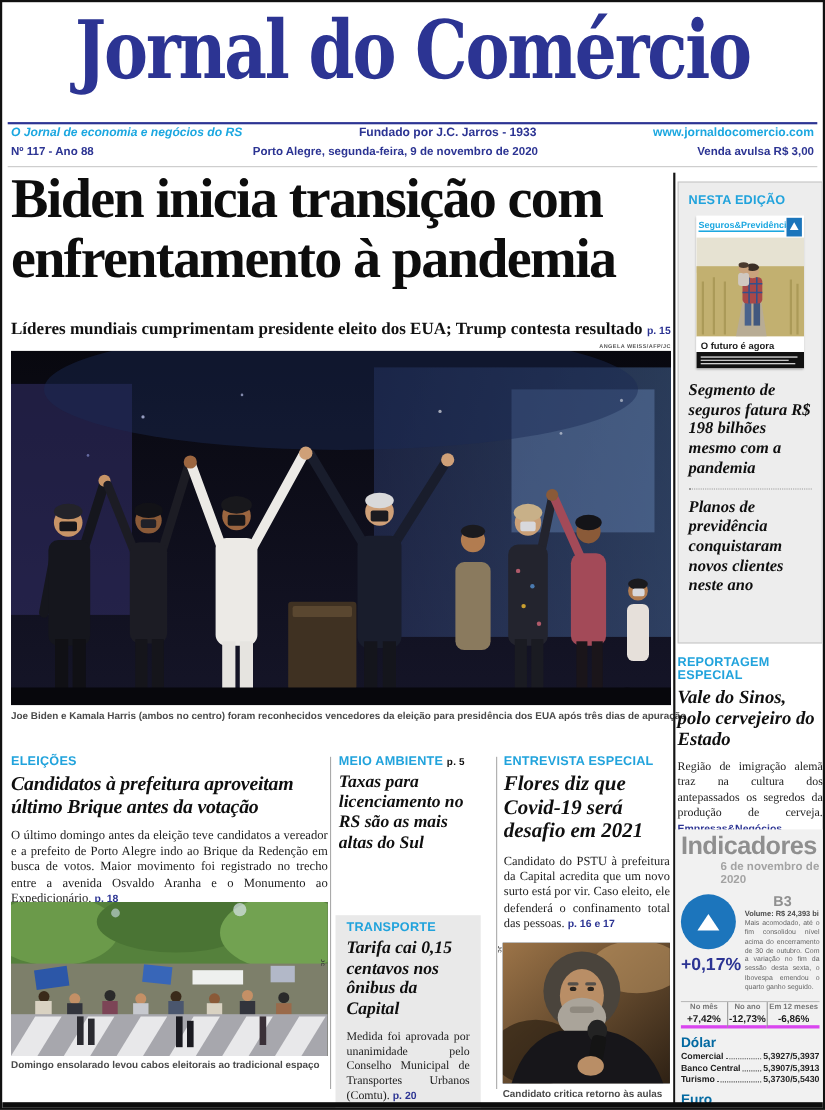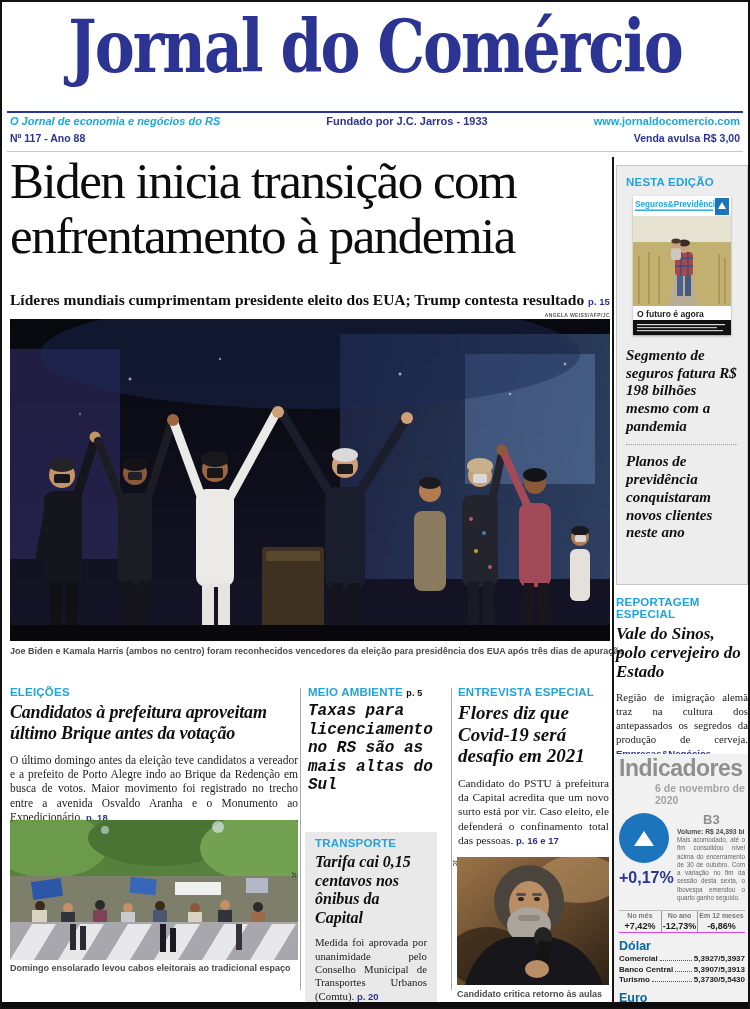--- a/index.html
+++ b/index.html
@@ -11,21 +11,21 @@
   #rule-navy{position:absolute;top:109px;left:5px;width:736px;height:2px;background:#2c3493;}
   .info-row{position:absolute;left:8px;width:730px;display:flex;justify-content:space-between;align-items:baseline;gap:28px;}
   #row1{top:113px;font-size:11px;font-weight:bold;}
   #row1 .tagline{color:#1ba7e0;font-style:italic;}
   #row1 .founded{color:#2c3493;}
   #row1 .website{color:#1ba7e0;}
   #row2{top:130px;font-size:10.5px;font-weight:bold;color:#2c3493;}
   #rule-gray{position:absolute;top:149px;left:5px;width:736px;height:1px;background:#c9c9c9;}
   
   #headline{position:absolute;top:152px;left:8px;width:604px;margin:0;
-    font-family:"Liberation Serif",serif;font-weight:normal;font-size:51px;line-height:1.07;
+    font-family:"Liberation Serif",serif;font-weight:bold;font-size:51px;line-height:1.07;
     letter-spacing:-1.5px;color:#0d0d0d;}
   #deck{position:absolute;top:289px;left:8px;width:604px;font-family:"Liberation Serif",serif;
     font-weight:bold;font-size:15.5px;color:#111;}
   .pageref{font-size:9.5px;font-weight:bold;color:#2c3493;font-family:"Liberation Sans",sans-serif;}
   #main-credit{position:absolute;top:310px;left:8px;width:600px;text-align:right;
     font-size:5px;font-weight:bold;color:#555;letter-spacing:.4px;}
   .photo{position:absolute;overflow:hidden;background:#222;}
   #main-photo{top:317px;left:8px;width:600px;height:322px;}
   .photo svg{display:block;width:100%;height:100%;}
   .caption{position:absolute;font-size:9px;font-weight:bold;color:#4a4a4a;white-space:nowrap;}
@@ -39,21 +39,21 @@
   #col-eleicoes .ihead{font-size:18px;line-height:1.16;letter-spacing:-.2px;}
   #col-eleicoes .body{font-size:11.5px;line-height:1.24;}
   #brique-photo{top:818px;left:8px;width:288px;height:140px;}
   #brique-caption{top:961px;left:8px;width:288px;}
   .vcredit{position:absolute;font-size:4.5px;font-weight:bold;color:#333;writing-mode:vertical-rl;letter-spacing:.5px;}
   #brique-credit{left:289px;top:870px;}
   .vdiv{position:absolute;width:1px;background:#aaa;}
   #vdiv1{left:298px;top:686px;height:302px;}
   #vdiv2{left:449px;top:686px;height:302px;}
   #col-meio{position:absolute;top:684px;left:306px;width:134px;}
-  #col-meio .ihead{font-size:16px;line-height:1.16;font-family:Liberation Mono, monospace;}
+  #col-meio .ihead{font-size:16px;line-height:1.16;}
   #transporte-box{position:absolute;top:810px;left:303px;width:132px;height:182px;
     background:#e9e9e9;box-sizing:border-box;padding:5px 10px;margin-top:20px;}
   #transporte-box .ihead{font-size:16px;line-height:1.16;}
   #transporte-box .body{font-size:10.8px;line-height:1.24;}
   #col-entrevista{position:absolute;top:684px;left:456px;width:151px;}
   #col-entrevista .ihead{font-size:19px;line-height:1.14;}
   #col-entrevista .body{font-size:11.3px;line-height:1.26;}
   #flores-photo{top:855px;left:455px;width:152px;height:128px;}
   #flores-credit{left:450px;top:858px;}
   #flores-caption{top:987px;left:455px;width:152px;}
@@ -81,40 +81,41 @@
   .b3-change{font-size:16px;font-weight:bold;color:#2c3493;margin-top:6px;}
   .b3-right{flex:1;padding-left:2px;}
   .b3-name{font-size:13px;font-weight:bold;color:#8f8f8f;line-height:1;margin-left:26px;}
   .b3-volume{font-size:6.8px;font-weight:bold;color:#4a4a4a;margin-top:2px;}
   .b3-text{font-size:6.3px;line-height:1.32;color:#666;text-align:justify;margin-top:1px;}
   .ind-table{margin-top:8px;border-top:1px solid #bbb;}
   .ind-tr{display:flex;}
   .ind-th,.ind-td{text-align:center;box-sizing:border-box;padding:1px 0;}
   .c1{width:42px;} .c2{width:36px;border-left:1px solid #999;} .c3{flex:1;border-left:1px solid #999;}
   .ind-th{font-size:7px;font-weight:bold;color:#777;}
-  .ind-td{font-size:9px;font-weight:bold;color:#1a1a1a;border-bottom:1px solid #d946ef;}
+  .ind-td{font-size:9px;font-weight:bold;color:#1a1a1a;border-bottom:3px solid #d946ef;}
   .fx-title{font-size:12.5px;font-weight:bold;color:#0369a1;margin-top:7px;line-height:1.1;}
   .fx-row{display:flex;align-items:baseline;font-size:8px;font-weight:bold;color:#222;line-height:1.3;}
   .fx-leader{flex:1;border-bottom:1px dotted #555;margin:0 2px 2px 2px;}
   #bottom-bar{position:absolute;left:0;top:1000px;width:750px;height:9px;background:#0d0d0d;}
 </style>
 </head>
 <body>
 
 <div class="page">
 
   <h1 id="mast-title">Jornal do Comércio</h1>
   <div id="rule-navy"></div>
   <div class="info-row" id="row1">
     <span class="tagline">O Jornal de economia e negócios do RS</span>
     <span class="founded">Fundado por J.C. Jarros - 1933</span>
     <span class="website">www.jornaldocomercio.com</span>
   </div>
   <div class="info-row" id="row2">
     <span>Nº 117 - Ano 88</span>
+    <span>Porto Alegre, segunda-feira, 9 de novembro de 2020</span>
     <span>Venda avulsa R$ 3,00</span>
   </div>
   <div id="rule-gray"></div>
 
   <h2 id="headline">Biden inicia transição com enfrentamento à pandemia</h2>
   <div id="deck">
     <span>Líderes mundiais cumprimentam presidente eleito dos EUA; Trump contesta resultado</span>
     <span class="pageref">p. 15</span>
   </div>
   <div id="main-credit">ANGELA WEISS/AFP/JC</div>

